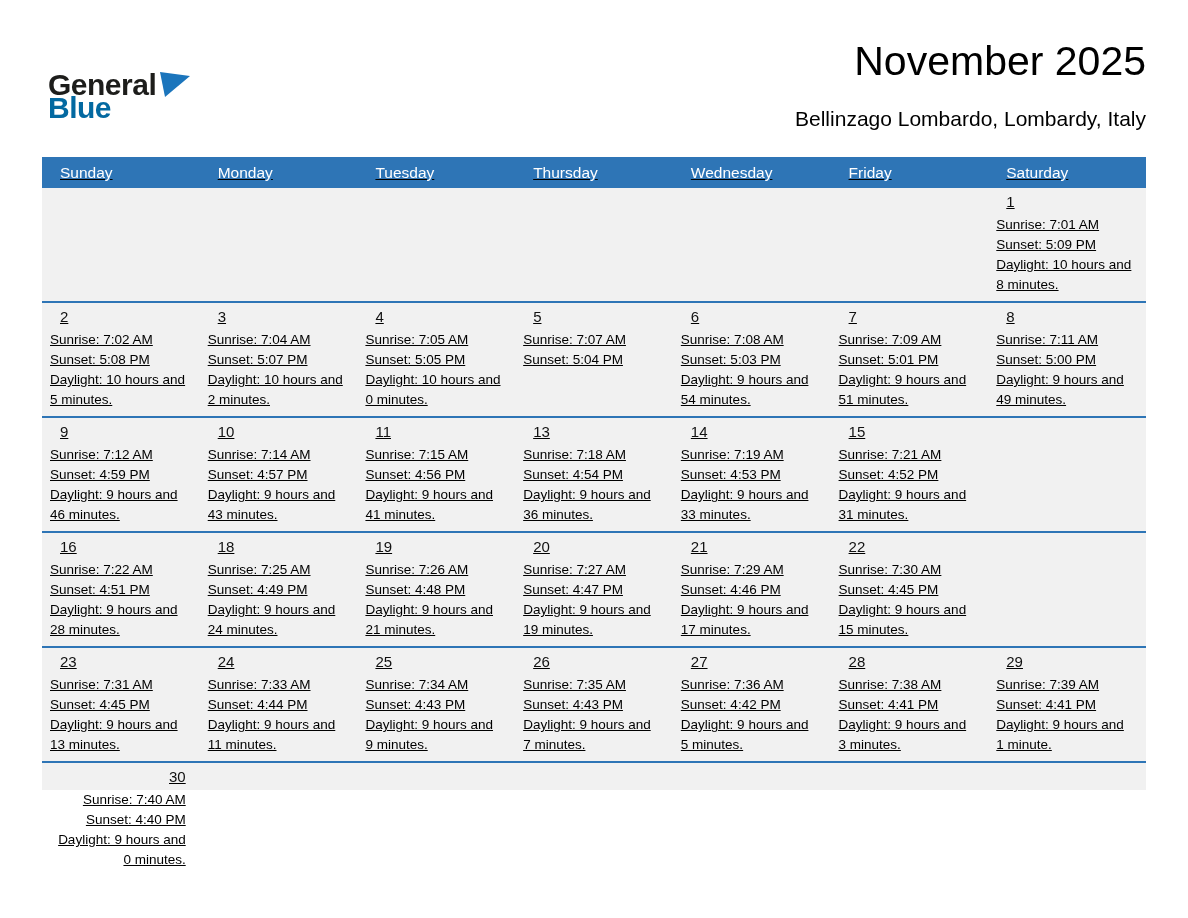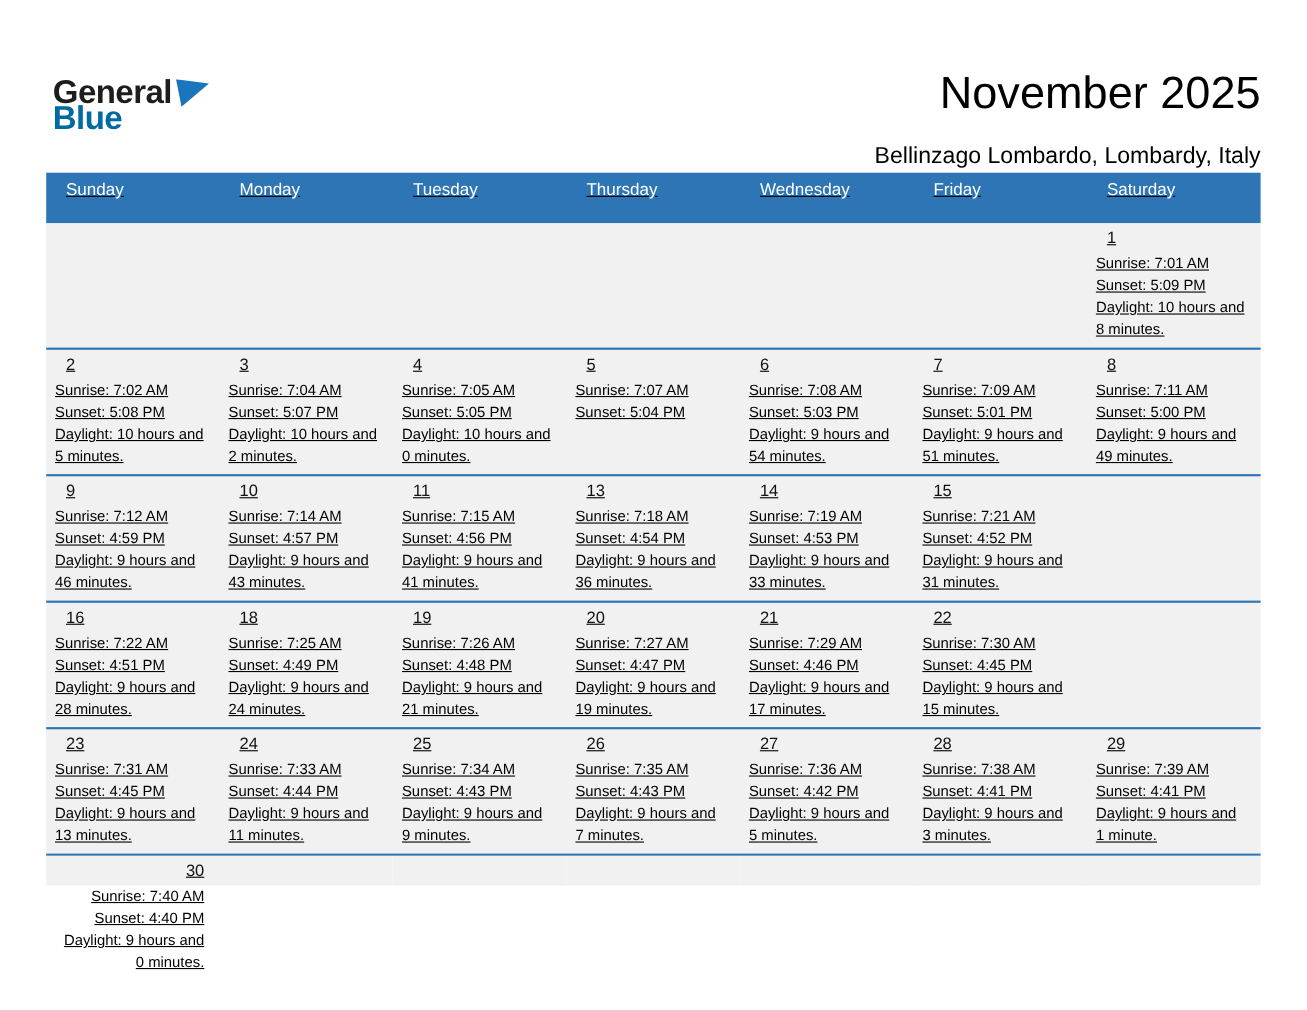--- a/index.html
+++ b/index.html
@@ -19,29 +19,29 @@
   .logo-row { display: flex; align-items: flex-start; gap: 4px; }
   .logo-general {
     font-size: 30px; font-weight: 600; color: #1d1d1b; letter-spacing: -0.5px; line-height: 30px;
   }
   .logo-triangle { width: 30px; height: 25px; display: block; margin-top: 2px; }
   .logo-triangle polygon { fill: #1b75bc; }
   .logo-blue {
     font-size: 30px; font-weight: 600; color: #0369a1; letter-spacing: -0.5px;
     text-align: left; margin-top: -7px; line-height: 30px;
   }
-  .title-block { position: absolute; right: 0; top: 62px; text-align: right; }
+  .title-block { position: absolute; right: 0; top: 39px; text-align: right; }
   .month-title { font-size: 41px; font-weight: 400; color: #000; line-height: 44px; }
   .location-subtitle { font-size: 21px; font-weight: 400; color: #000; margin-top: 24px; }
 
   
   .calendar { width: 1104px; }
   .weekday-header {
     display: grid; grid-template-columns: repeat(7, 1fr);
-    background: #2E75B6; height: 46px;
+    background: #2E75B6; height: 31px;
   }
   .weekday {
     color: #ffffff; font-size: 15.5px; line-height: 31px; padding-left: 18px;
     white-space: nowrap; overflow: hidden;
   }
   .week-row {
     display: grid; grid-template-columns: repeat(7, 1fr);
     background: #F1F1F1;
     border-top: 2px solid #2E75B6;
     min-height: 108px;

